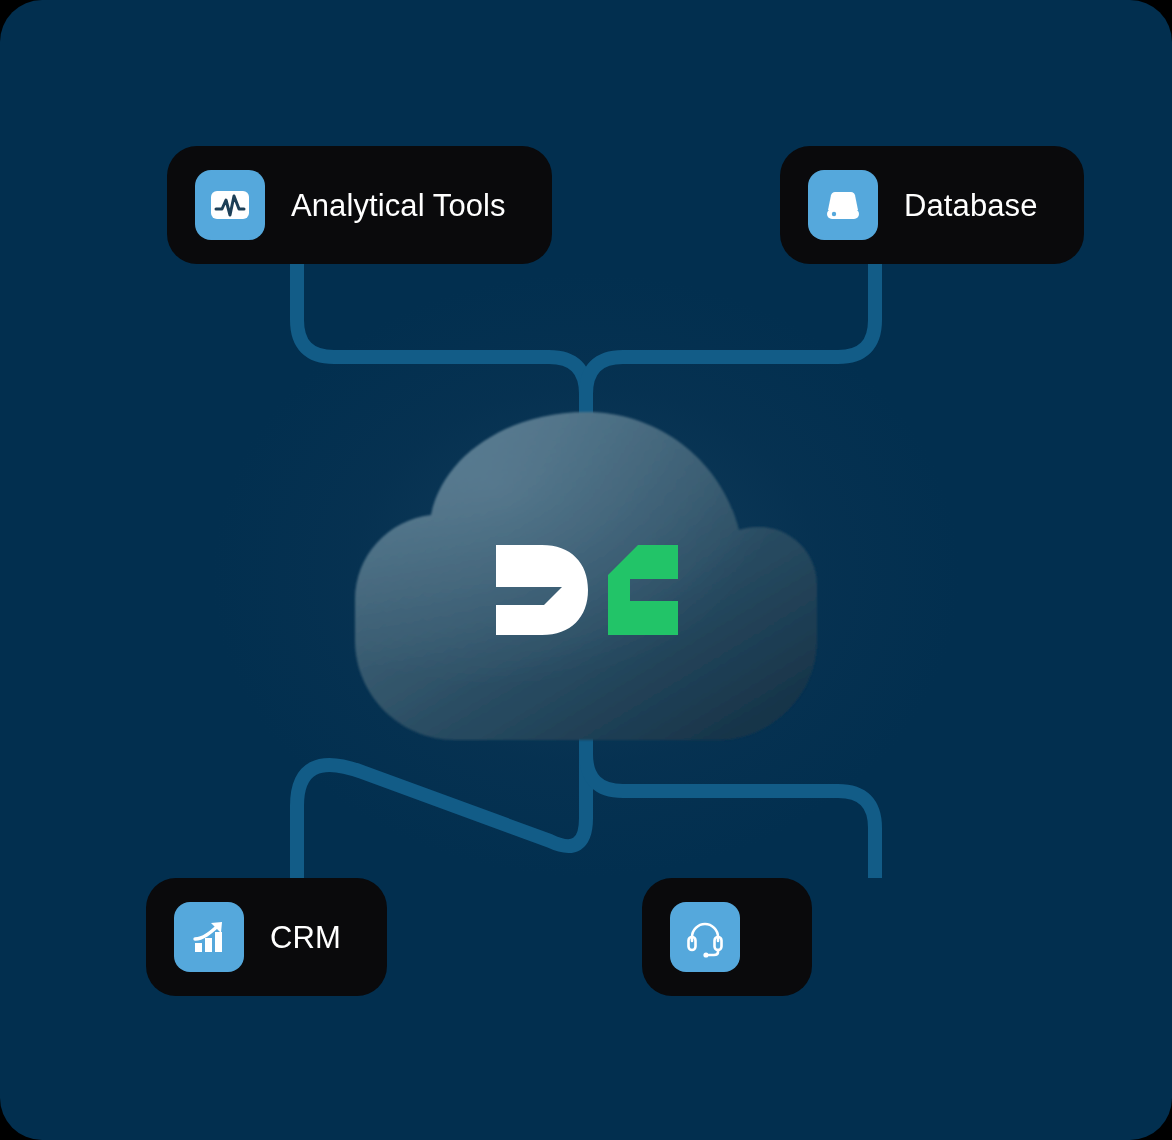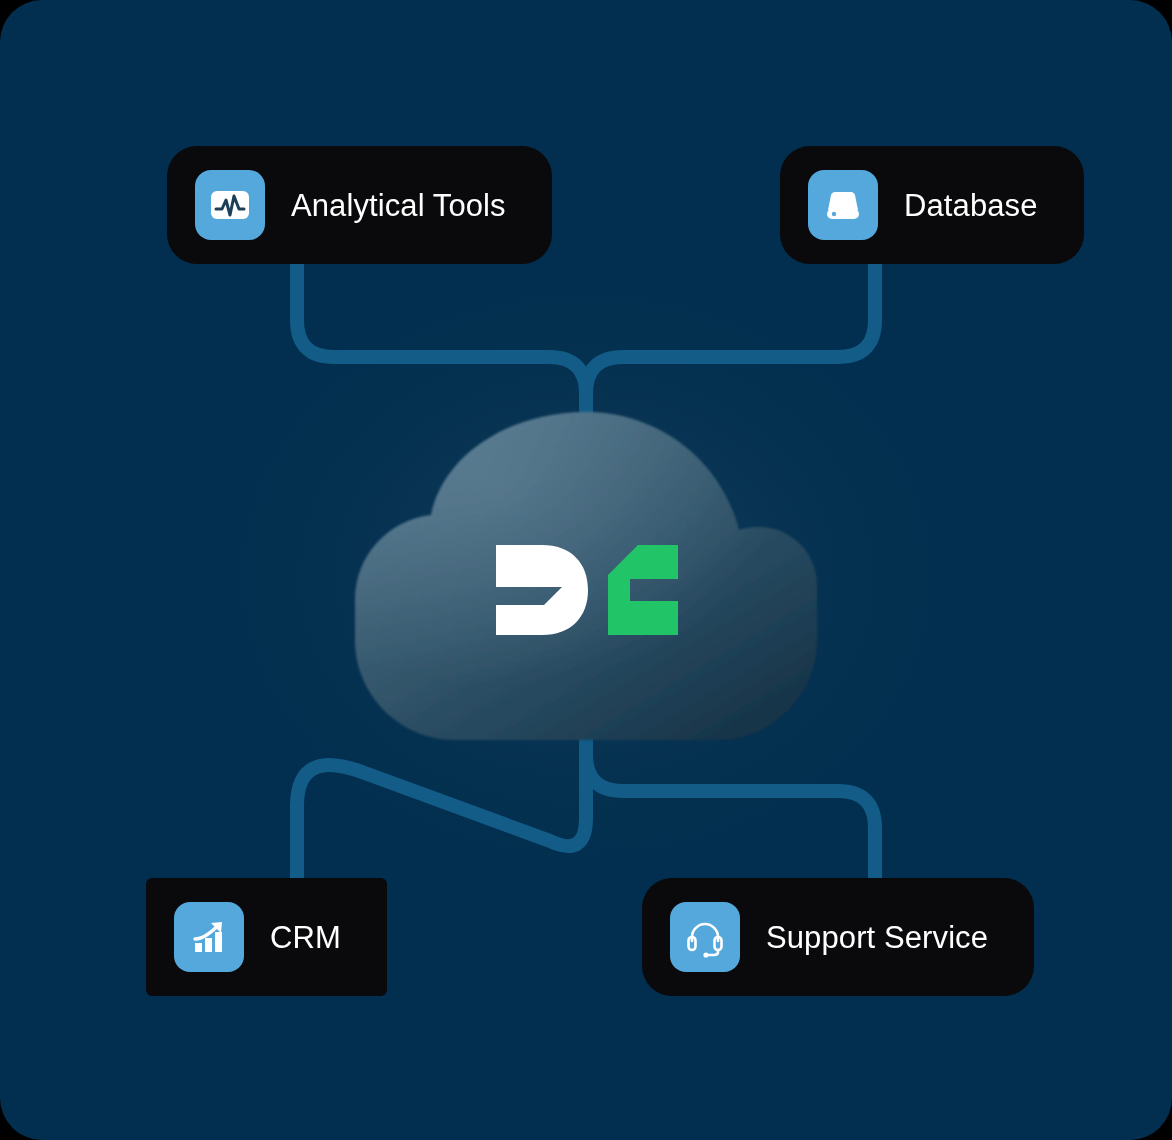--- a/index.html
+++ b/index.html
@@ -78,21 +78,21 @@
     color: #ffffff;
     font-size: 31px;
     font-weight: 400;
     letter-spacing: 0.1px;
     white-space: nowrap;
     line-height: 1;
   }
 
   #node-analytical { left: 146px; top: 146px; margin-left: 21px; }
   #node-database   { left: 732px; top: 146px; margin-left: 48px; }
-  #node-crm        { left: 146px; top: 878px; border-radius: 6px; }
+  #node-crm        { left: 146px; top: 878px; }
   #node-support    { left: 642px; top: 878px; }
 
   
   #cloud-logo {
     position: absolute;
     left: 494px;
     top: 543px;
     width: 186px;
     height: 94px;
   }
@@ -221,16 +221,15 @@
   <div class="node-card" id="node-support">
     <div class="icon-tile">
       <svg width="42" height="42" viewBox="0 0 42 42" xmlns="http://www.w3.org/2000/svg">
         <path d="M 8 25 L 8 21 C 8 14 14 8 21 8 C 28 8 34 14 34 21 L 34 25" fill="none" stroke="#ffffff" stroke-width="2.6" stroke-linecap="round"></path>
         <rect x="4.5" y="21" width="7" height="13" rx="3.5" fill="none" stroke="#ffffff" stroke-width="2.6"></rect>
         <rect x="30.5" y="21" width="7" height="13" rx="3.5" fill="none" stroke="#ffffff" stroke-width="2.6"></rect>
         <path d="M 34 34 L 34 36 C 34 38 32 39 30 39 L 25 39" fill="none" stroke="#ffffff" stroke-width="2.6" stroke-linecap="round"></path>
         <circle cx="22" cy="39" r="2.6" fill="#ffffff"></circle>
       </svg>
     </div>
-    <span class="node-label">Support Service</span>
   </div>
 
 </div>
 
 </body></html>

